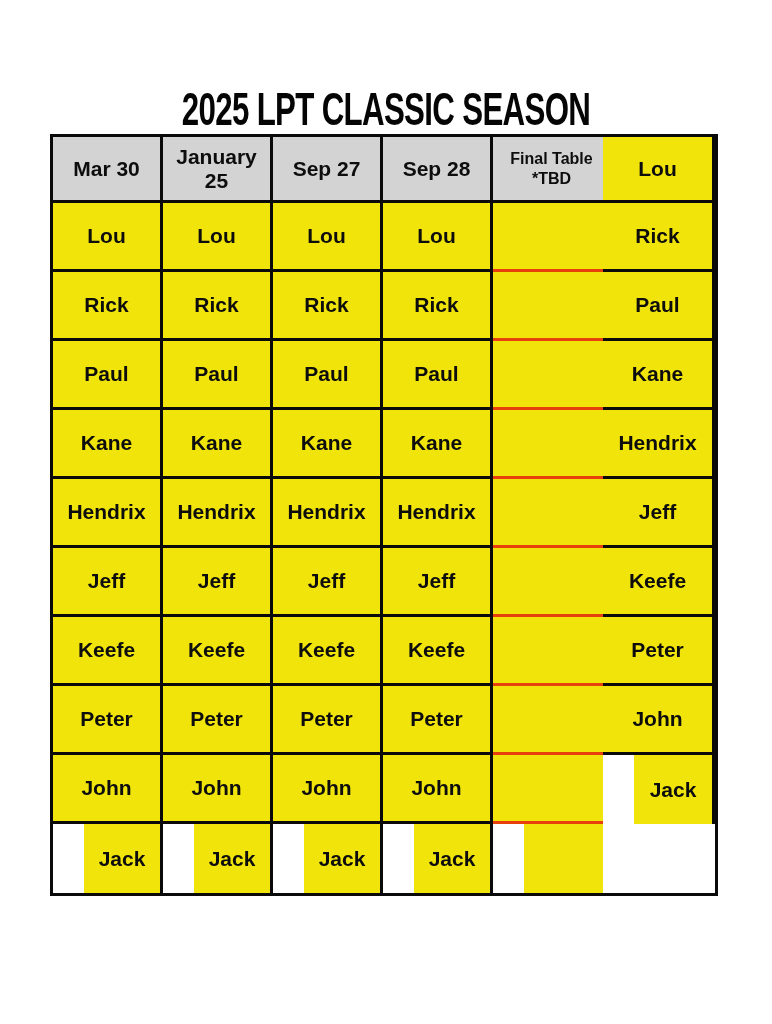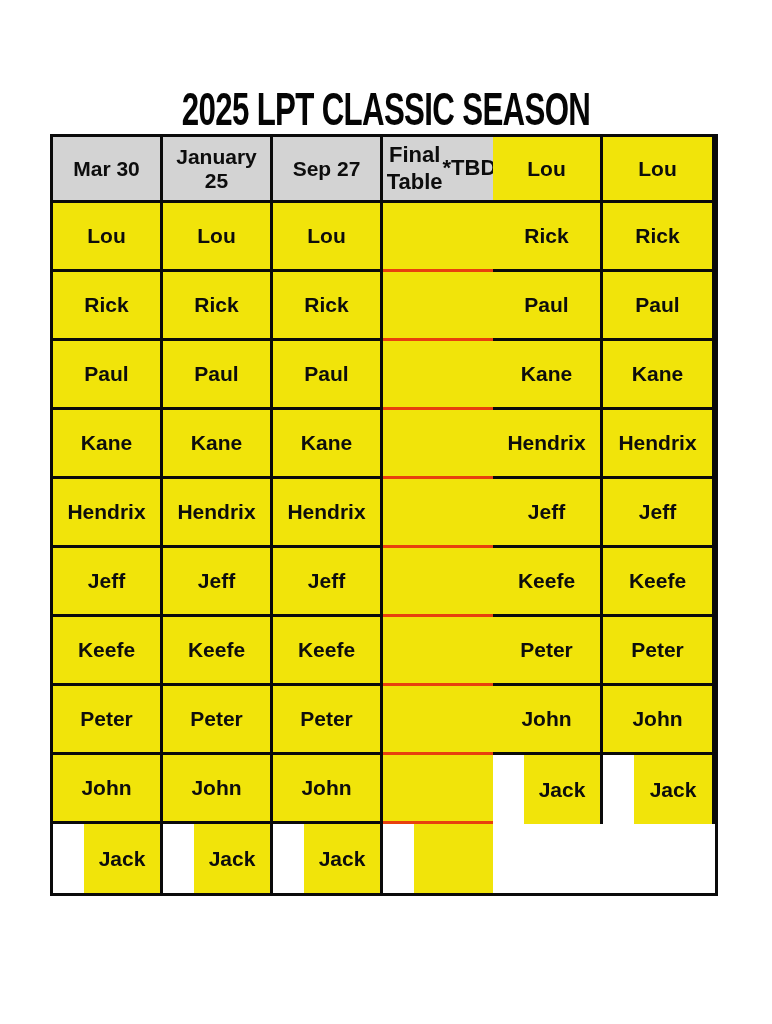--- a/index.html
+++ b/index.html
@@ -52,22 +52,22 @@
     color:#0d0d0d;
   }
   .cell.last-col{border-right:none;}
   .cell.last-row{border-bottom:none;margin-left:31px;}
   .header-cell{
     background:var(--header-gray);
     font-size:21px;
   }
   .final-header{
     background:var(--header-gray);
-    flex-direction:row;
-    font-size:22px;
+    flex-direction:column;
+    font-size:16px;
     line-height:1.2;
     padding-left:7px;
   }
   .player-cell{
     background:var(--cell-yellow);
     font-size:21px;
   }
   .final-cell{
     background:var(--cell-yellow);
   }
@@ -77,20 +77,21 @@
 </style>
 </head>
 <body>
 
 <h1 class="title">2025 LPT CLASSIC SEASON</h1>
 
 <div class="season-table">
     <div class="cell header-cell">Mar 30</div>
     <div class="cell header-cell">January 25</div>
     <div class="cell header-cell">Sep 27</div>
+    <div class="cell header-cell">Sep 28</div>
     <div class="cell final-header last-col">
       <div>Final Table</div>
       <div>*TBD</div>
     </div>
     <div class="cell player-cell">Lou</div>
     <div class="cell player-cell">Lou</div>
     <div class="cell player-cell">Lou</div>
     <div class="cell player-cell">Lou</div>
     <div class="cell player-cell">Lou</div>
     <div class="cell final-cell last-col red-divider"></div>

